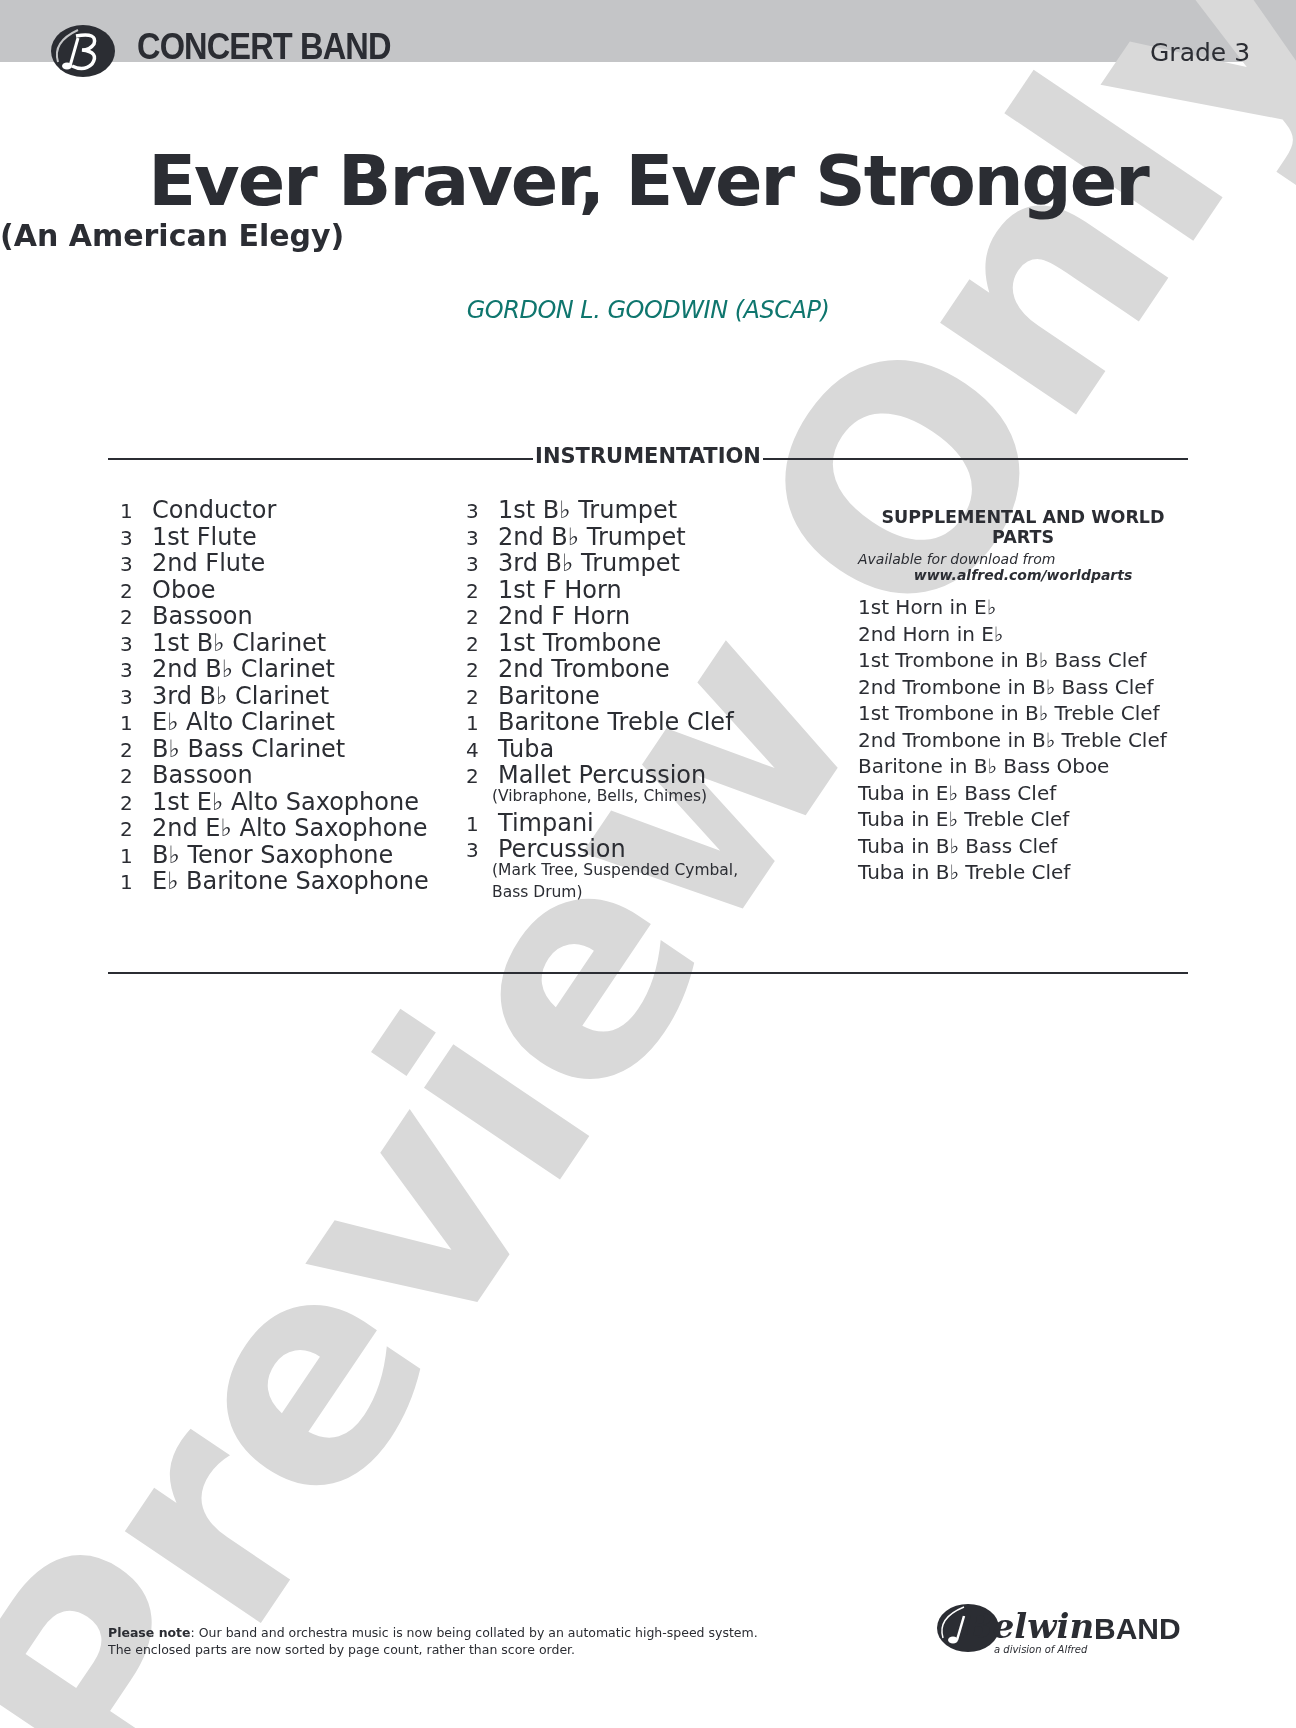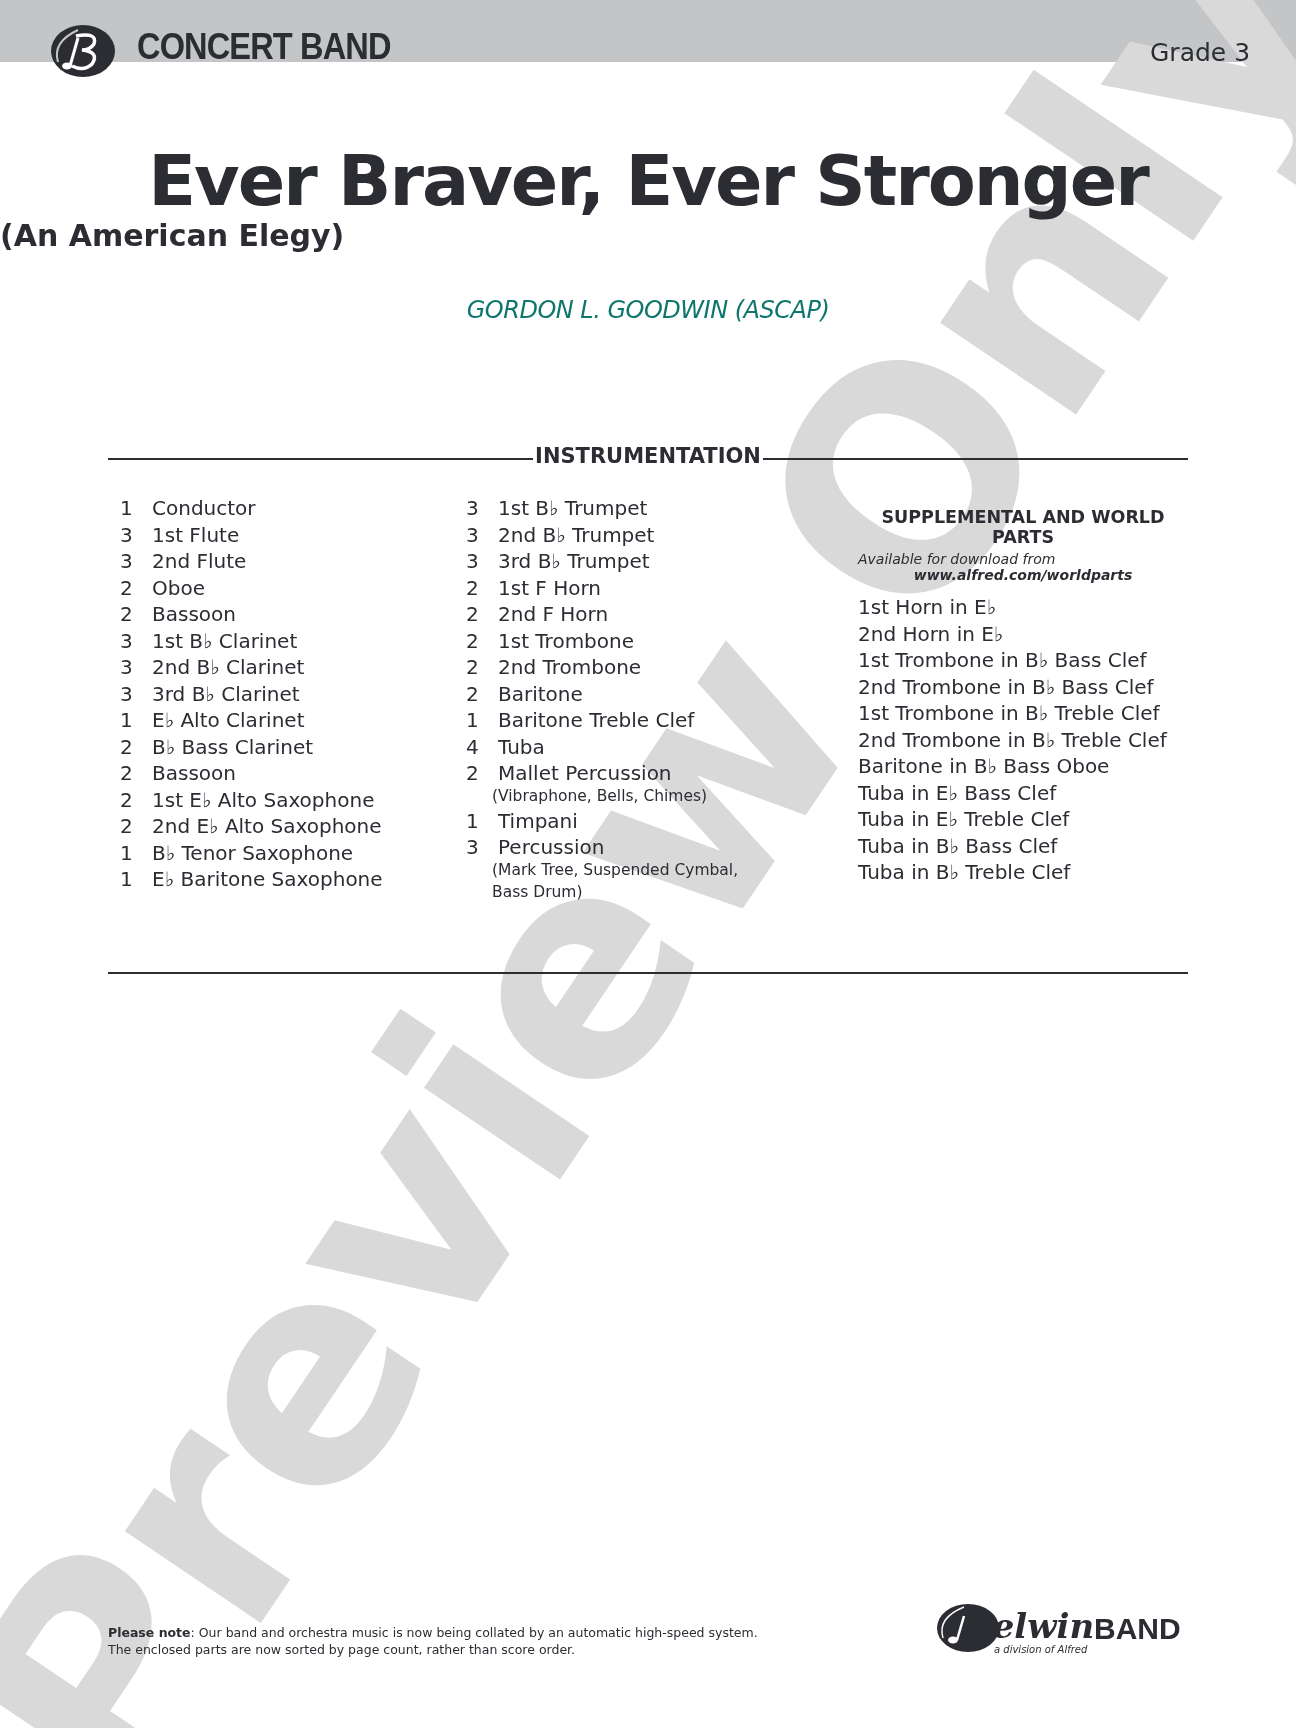--- a/index.html
+++ b/index.html
@@ -64,21 +64,21 @@
     .instr-header .label {
       position: absolute; left: 425px; width: 230px; top: 0; text-align: center;
       font-family: "DejaVu Sans", sans-serif; font-weight: bold; font-size: 21px;
       color: #2b2d33;
     }
     .col { position: absolute; top: 496px; }
     .col.c1 { left: 120px; }
     .col.c2 { left: 466px; }
     .part-row { display: flex; height: 26.5px; align-items: baseline; }
     .part-row .qty { width: 32px; font-family: "DejaVu Sans", sans-serif; font-size: 20px; color: #2b2d33; }
-    .part-row .name { font-family: "DejaVu Sans", sans-serif; font-size: 20px; color: #2b2d33; }
+    .part-row .name { font-family: "DejaVu Sans", sans-serif; font-size: 24px; color: #2b2d33; }
     .part-note {
       margin-left: 26px; font-family: "DejaVu Sans", sans-serif; font-size: 15.5px;
       color: #2b2d33; line-height: 22px; margin-top: -3px; margin-bottom: 2px;
     }
     .supp { position: absolute; left: 858px; top: 496px; width: 330px; }
     .supp .heading {
       text-align: center; font-family: "DejaVu Sans", sans-serif; font-weight: bold;
       font-size: 17.5px; color: #2b2d33; margin-top: 11px;
     }
     .supp .avail {

